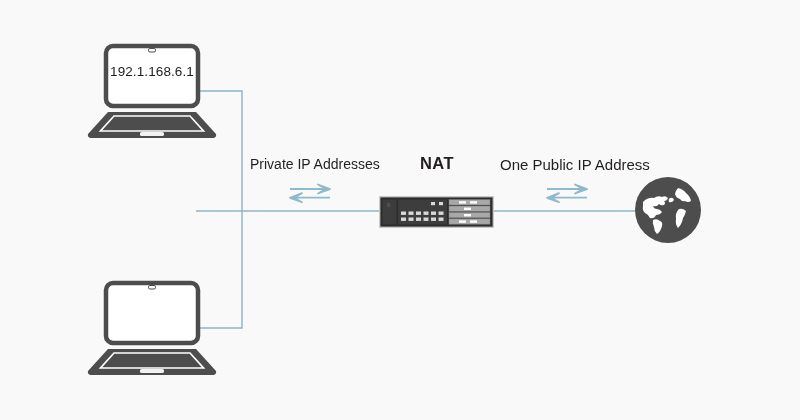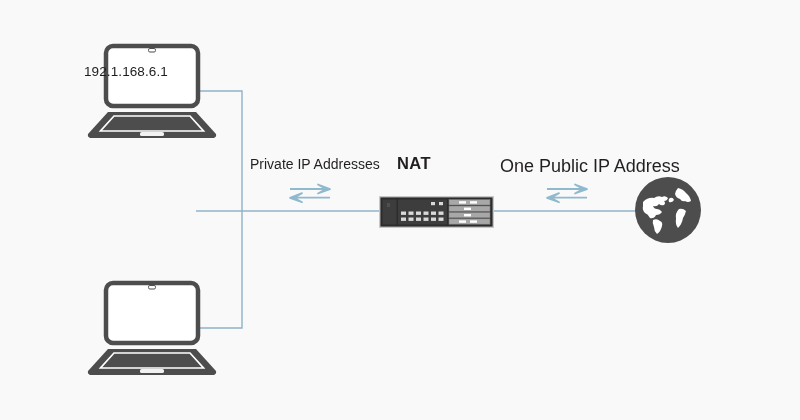--- a/index.html
+++ b/index.html
@@ -34,37 +34,38 @@
     position: absolute;
     width: 136px;
     height: 100px;
   }
   .laptop-svg { display: block; width: 136px; height: 100px; }
   .ip-label {
     position: absolute;
     left: 0;
     top: 22px;
     width: 136px;
+    text-align: center;
     font-family: "Liberation Sans", sans-serif;
     font-size: 13.5px;
     color: #1d1d1f;
     letter-spacing: 0.1px;
     white-space: nowrap;
   }
 
   
   .caption {
     position: absolute;
     font-family: "Liberation Sans", sans-serif;
     color: #231f20;
     white-space: nowrap;
   }
   .caption.left   { left: 250px; top: 156px; font-size: 14px; }
-  .caption.center { left: 397px; top: 154px; font-size: 16.5px; font-weight: 600; letter-spacing: 0.4px; }
-  .caption.right  { left: 500px; top: 156px; font-size: 18px; }
+  .caption.center { left: 420px; top: 154px; font-size: 16.5px; font-weight: 600; letter-spacing: 0.4px; }
+  .caption.right  { left: 500px; top: 156px; font-size: 15px; }
 
   
   .exchange {
     position: absolute;
     width: 44px;
     height: 22px;
   }
   .exchange svg { display: block; width: 44px; height: 22px; }
 
   

